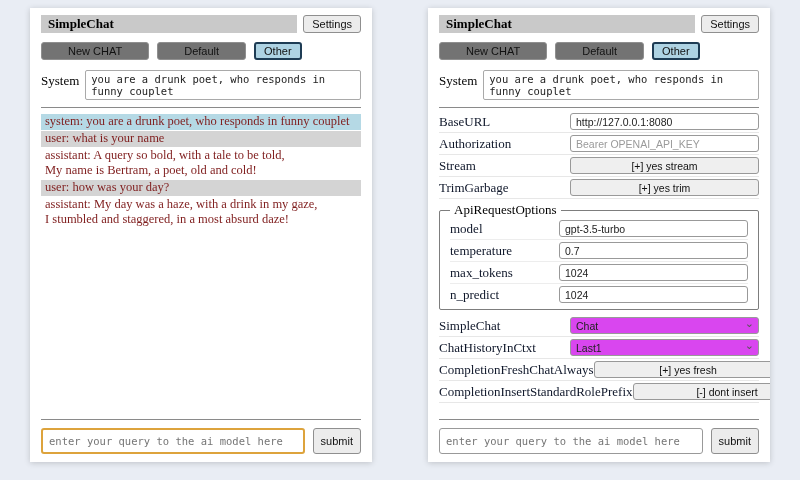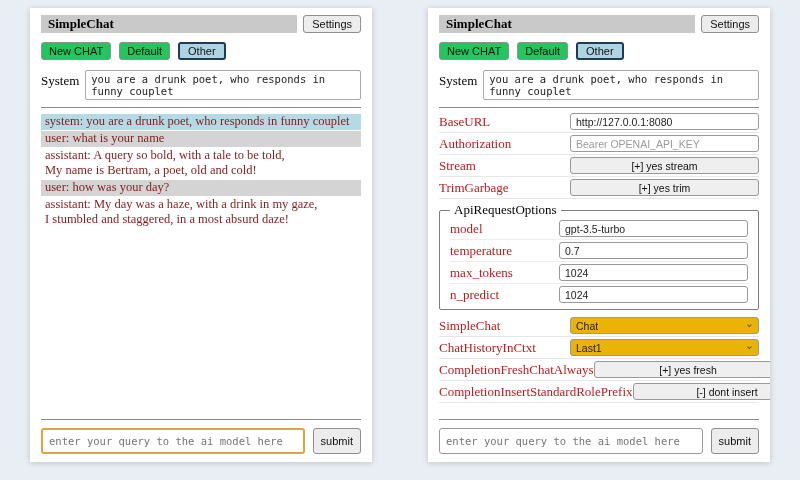--- a/index.html
+++ b/index.html
@@ -35,21 +35,21 @@
     font-size: 11px; color: #111;
     background: #ececec;
     border: 1px solid #8f8f8f; border-radius: 3px;
     padding: 1px 8px;
     cursor: pointer;
   }
   .titlebar button { flex: none; }
 
   
   .toolbar { margin-top: 9px; display: flex; gap: 8px; flex: none; }
-  .toolbar button { padding: 2px 7px; background: #22c55e; }
+  .toolbar button { padding: 2px 26px; background: #737373; }
   .toolbar button.selected {
     background: #aed3e3;
     border: 2px solid #1e3c54;
     padding: 1px 8px;
   }
 
   
   .system-row { margin-top: 10px; display: flex; gap: 6px; flex: none; }
   .system-row .lbl { font-size: 13px; padding-top: 3px; flex: none; }
   .system-row textarea {
@@ -86,41 +86,41 @@
   }
   .query-row input.focused { border: 2px solid #dda33c; }
   .query-row button { flex: none; padding: 2px 7px; }
 
   
   .set-row {
     display: flex; align-items: center;
     padding: 2px 0; min-height: 20px;
     border-bottom: 1px solid #e7e7e7; flex: none;
   }
-  .set-row .lbl { flex: 1; font-size: 13px; color: #b91c1c; }
+  .set-row .lbl { flex: 1; font-size: 13px; color: #0f172a; }
   .set-ctl { width: 189px; flex: none; display: flex; position: relative; }
   .set-ctl input {
     width: 100%; height: 17px;
     font-family: "Liberation Sans", sans-serif;
     font-size: 10.5px; color: #222;
     border: 1px solid #999; border-radius: 3px;
     padding: 1px 5px; outline: none;
   }
   .set-ctl input::placeholder { color: #9a9a9a; }
   .set-ctl button.wide {
     width: 100%; height: 17px;
     font-size: 10.5px; padding: 0 4px;
     background: #efefef; border: 1px solid #999; border-radius: 3px;
   }
   .set-ctl select {
     appearance: none; -webkit-appearance: none;
     width: 100%; height: 17px;
     font-family: "Liberation Sans", sans-serif;
     font-size: 10.5px; color: #222;
-    background: #eab308;
+    background: #d946ef;
     border: 1px solid #999; border-radius: 3px;
     padding: 0 16px 0 5px; outline: none;
   }
   .chev {
     position: absolute; right: 5px; top: 0px;
     font-size: 11px; color: #555; pointer-events: none;
     font-family: "DejaVu Sans", sans-serif;
   }
 
   

